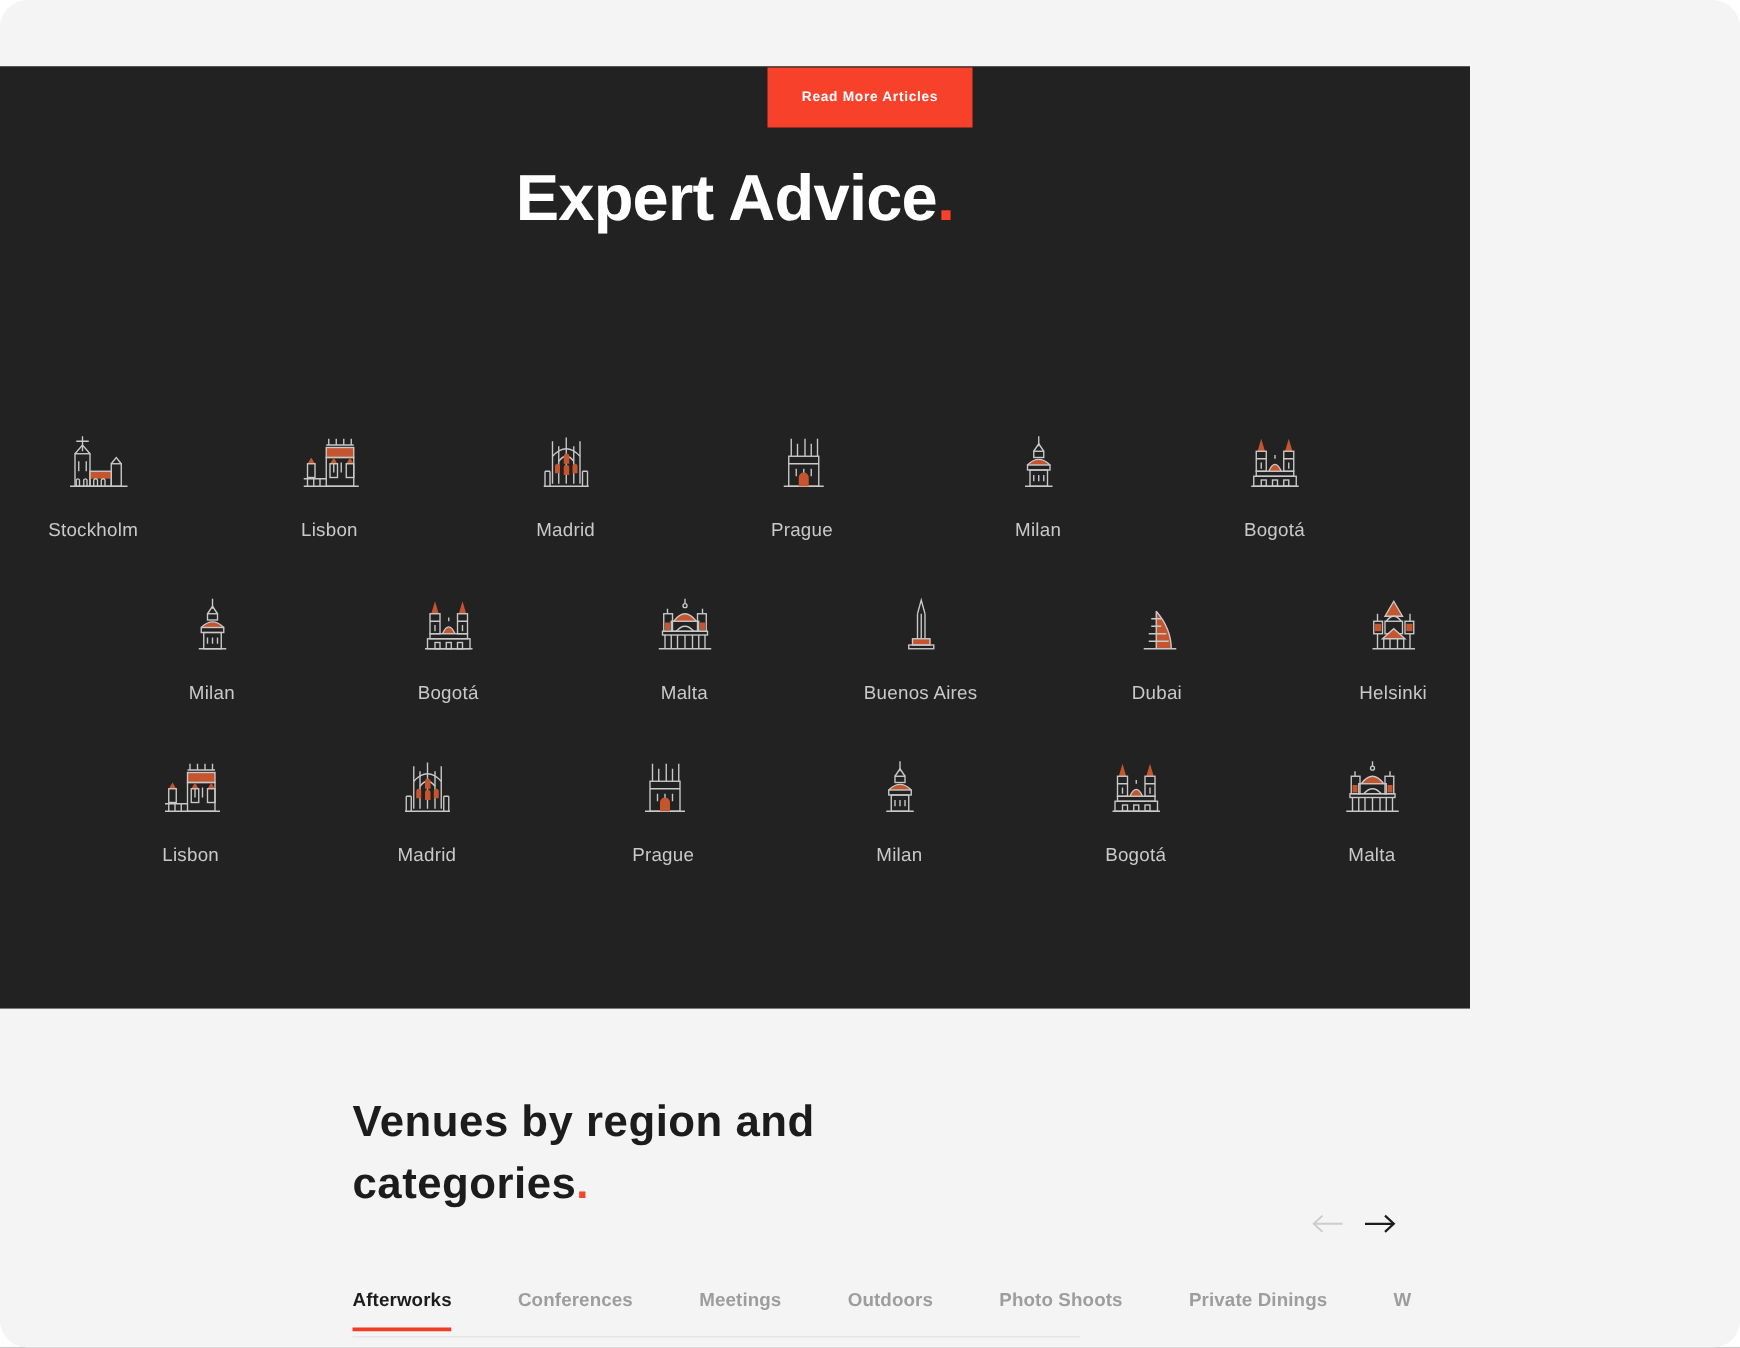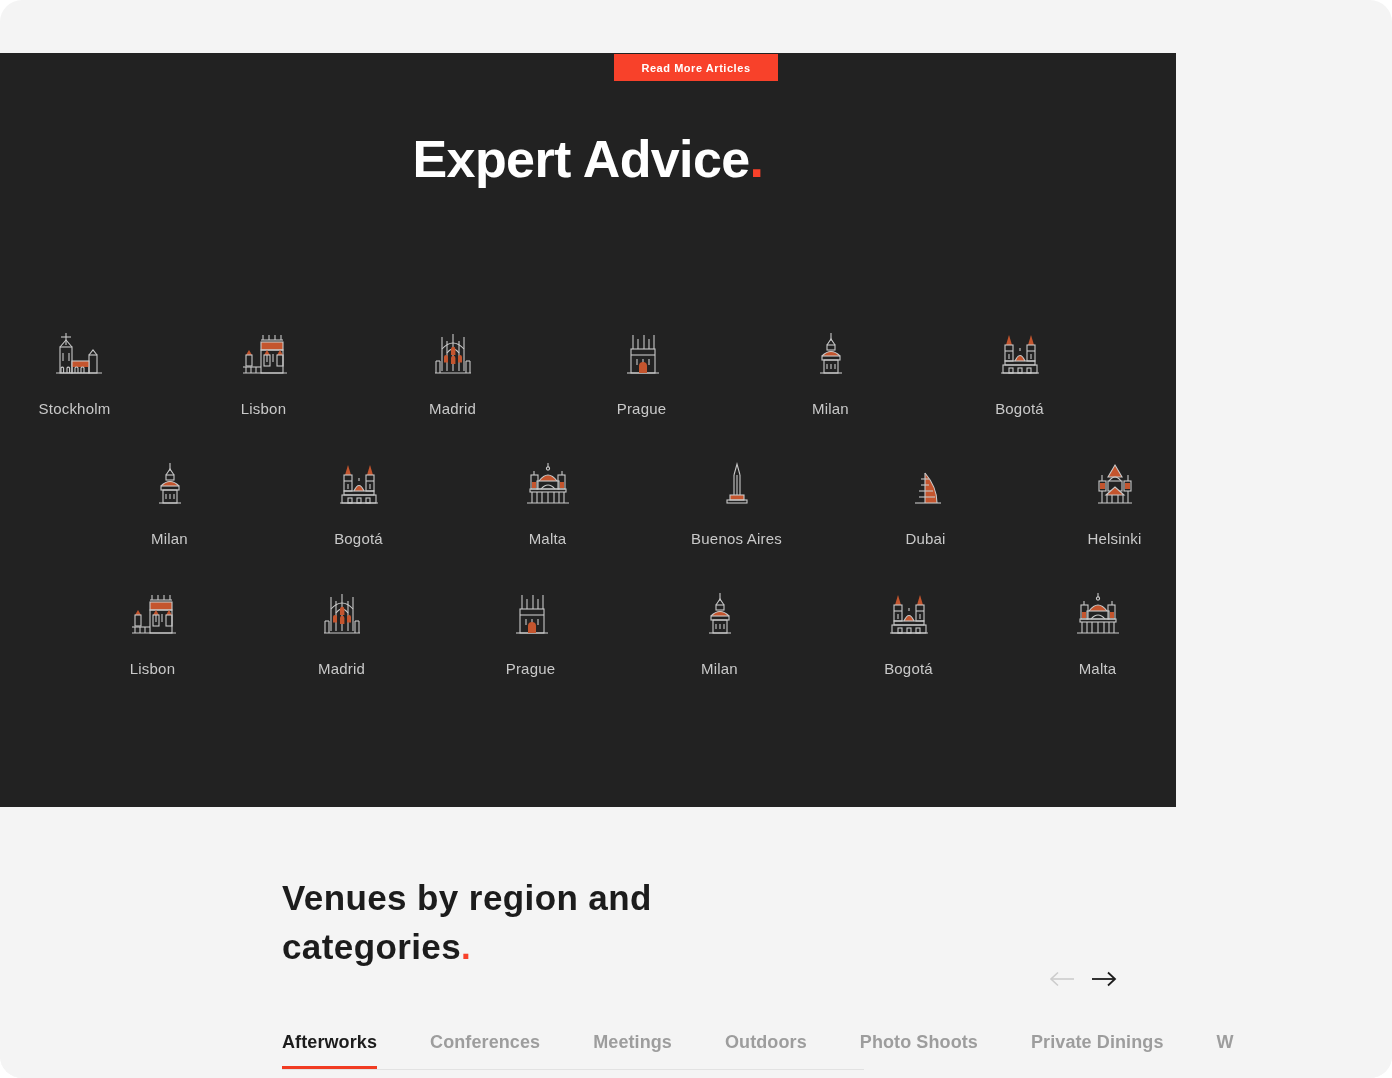--- a/index.html
+++ b/index.html
@@ -23,21 +23,21 @@
     left:0; top:53px;
     width:1176px; height:754px;
     background:#222222;
     overflow:hidden;
   }
 
   
   .read-more-btn {
     position:absolute;
     left:614px; top:54px;
-    width:164px; height:27px;
+    width:164px; height:48px;
     background:#f8412a;
     border:none;
     color:#ffffff;
     font-size:11px;
     font-weight:bold;
     letter-spacing:0.55px;
     cursor:pointer;
     z-index:6;
     display:flex; align-items:center; justify-content:center;
     white-space:nowrap;
@@ -64,21 +64,21 @@
     width:420px;
     text-align:center;
     color:#ffffff;
     font-size:11px;
     font-weight:bold;
     line-height:15.4px;
     letter-spacing:0.1px;
   }
 
   
-  .rows { position:absolute; left:0; top:272px; width:1392px; }
+  .rows { position:absolute; left:0; top:288px; width:1392px; }
   .row {
     position:relative;
     height:130px;
     white-space:nowrap;
     font-size:0;
   }
   .row-1 { margin-left:-20px; }
   .row-2 { margin-left:-114px; }
   .row-3 { margin-left:-131px; }
 
@@ -137,21 +137,21 @@
     position:absolute;
     left:282px; top:225px;
     width:1110px;
     height:46px;
     white-space:nowrap;
     font-size:0;
   }
   .tab {
     display:inline-block;
     position:relative;
-    font-size:18px;
+    font-size:15px;
     font-weight:bold;
     color:#9d9d9d;
     padding:0 0 16px 0;
     margin-right:53px;
     background:none;
     border:none;
     cursor:pointer;
     letter-spacing:0.1px;
     font-family:"Liberation Sans", sans-serif;
   }

